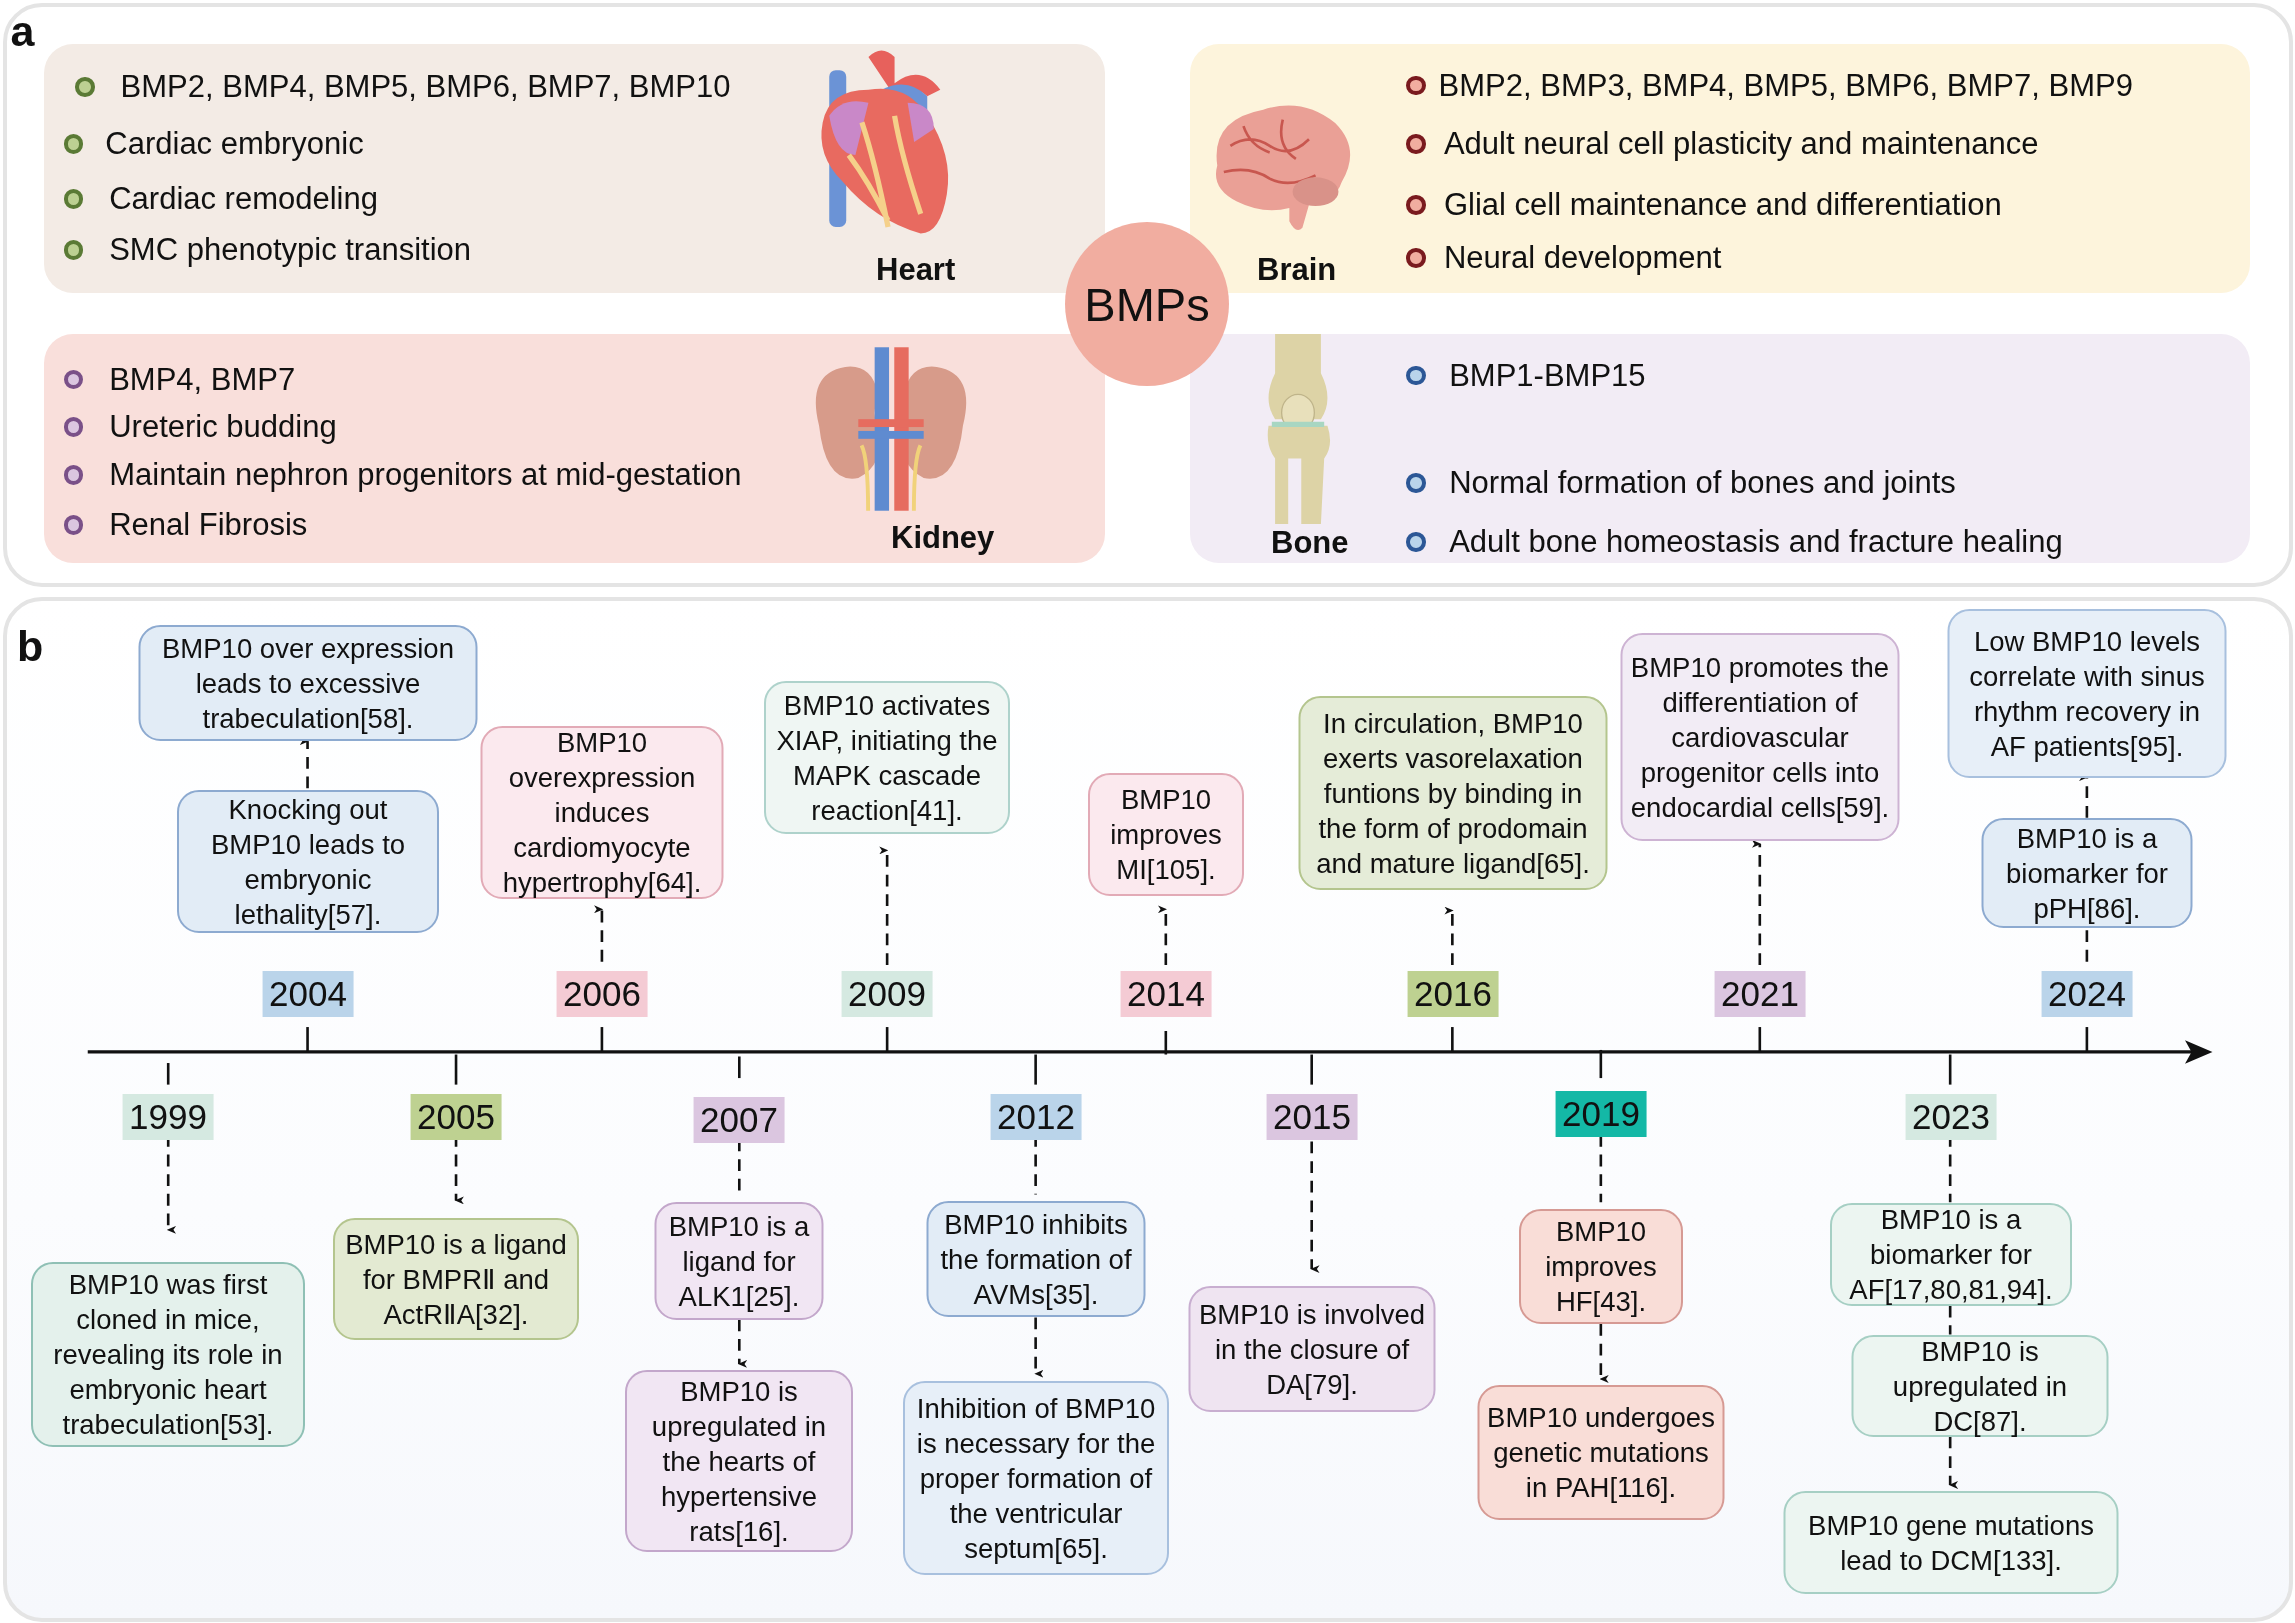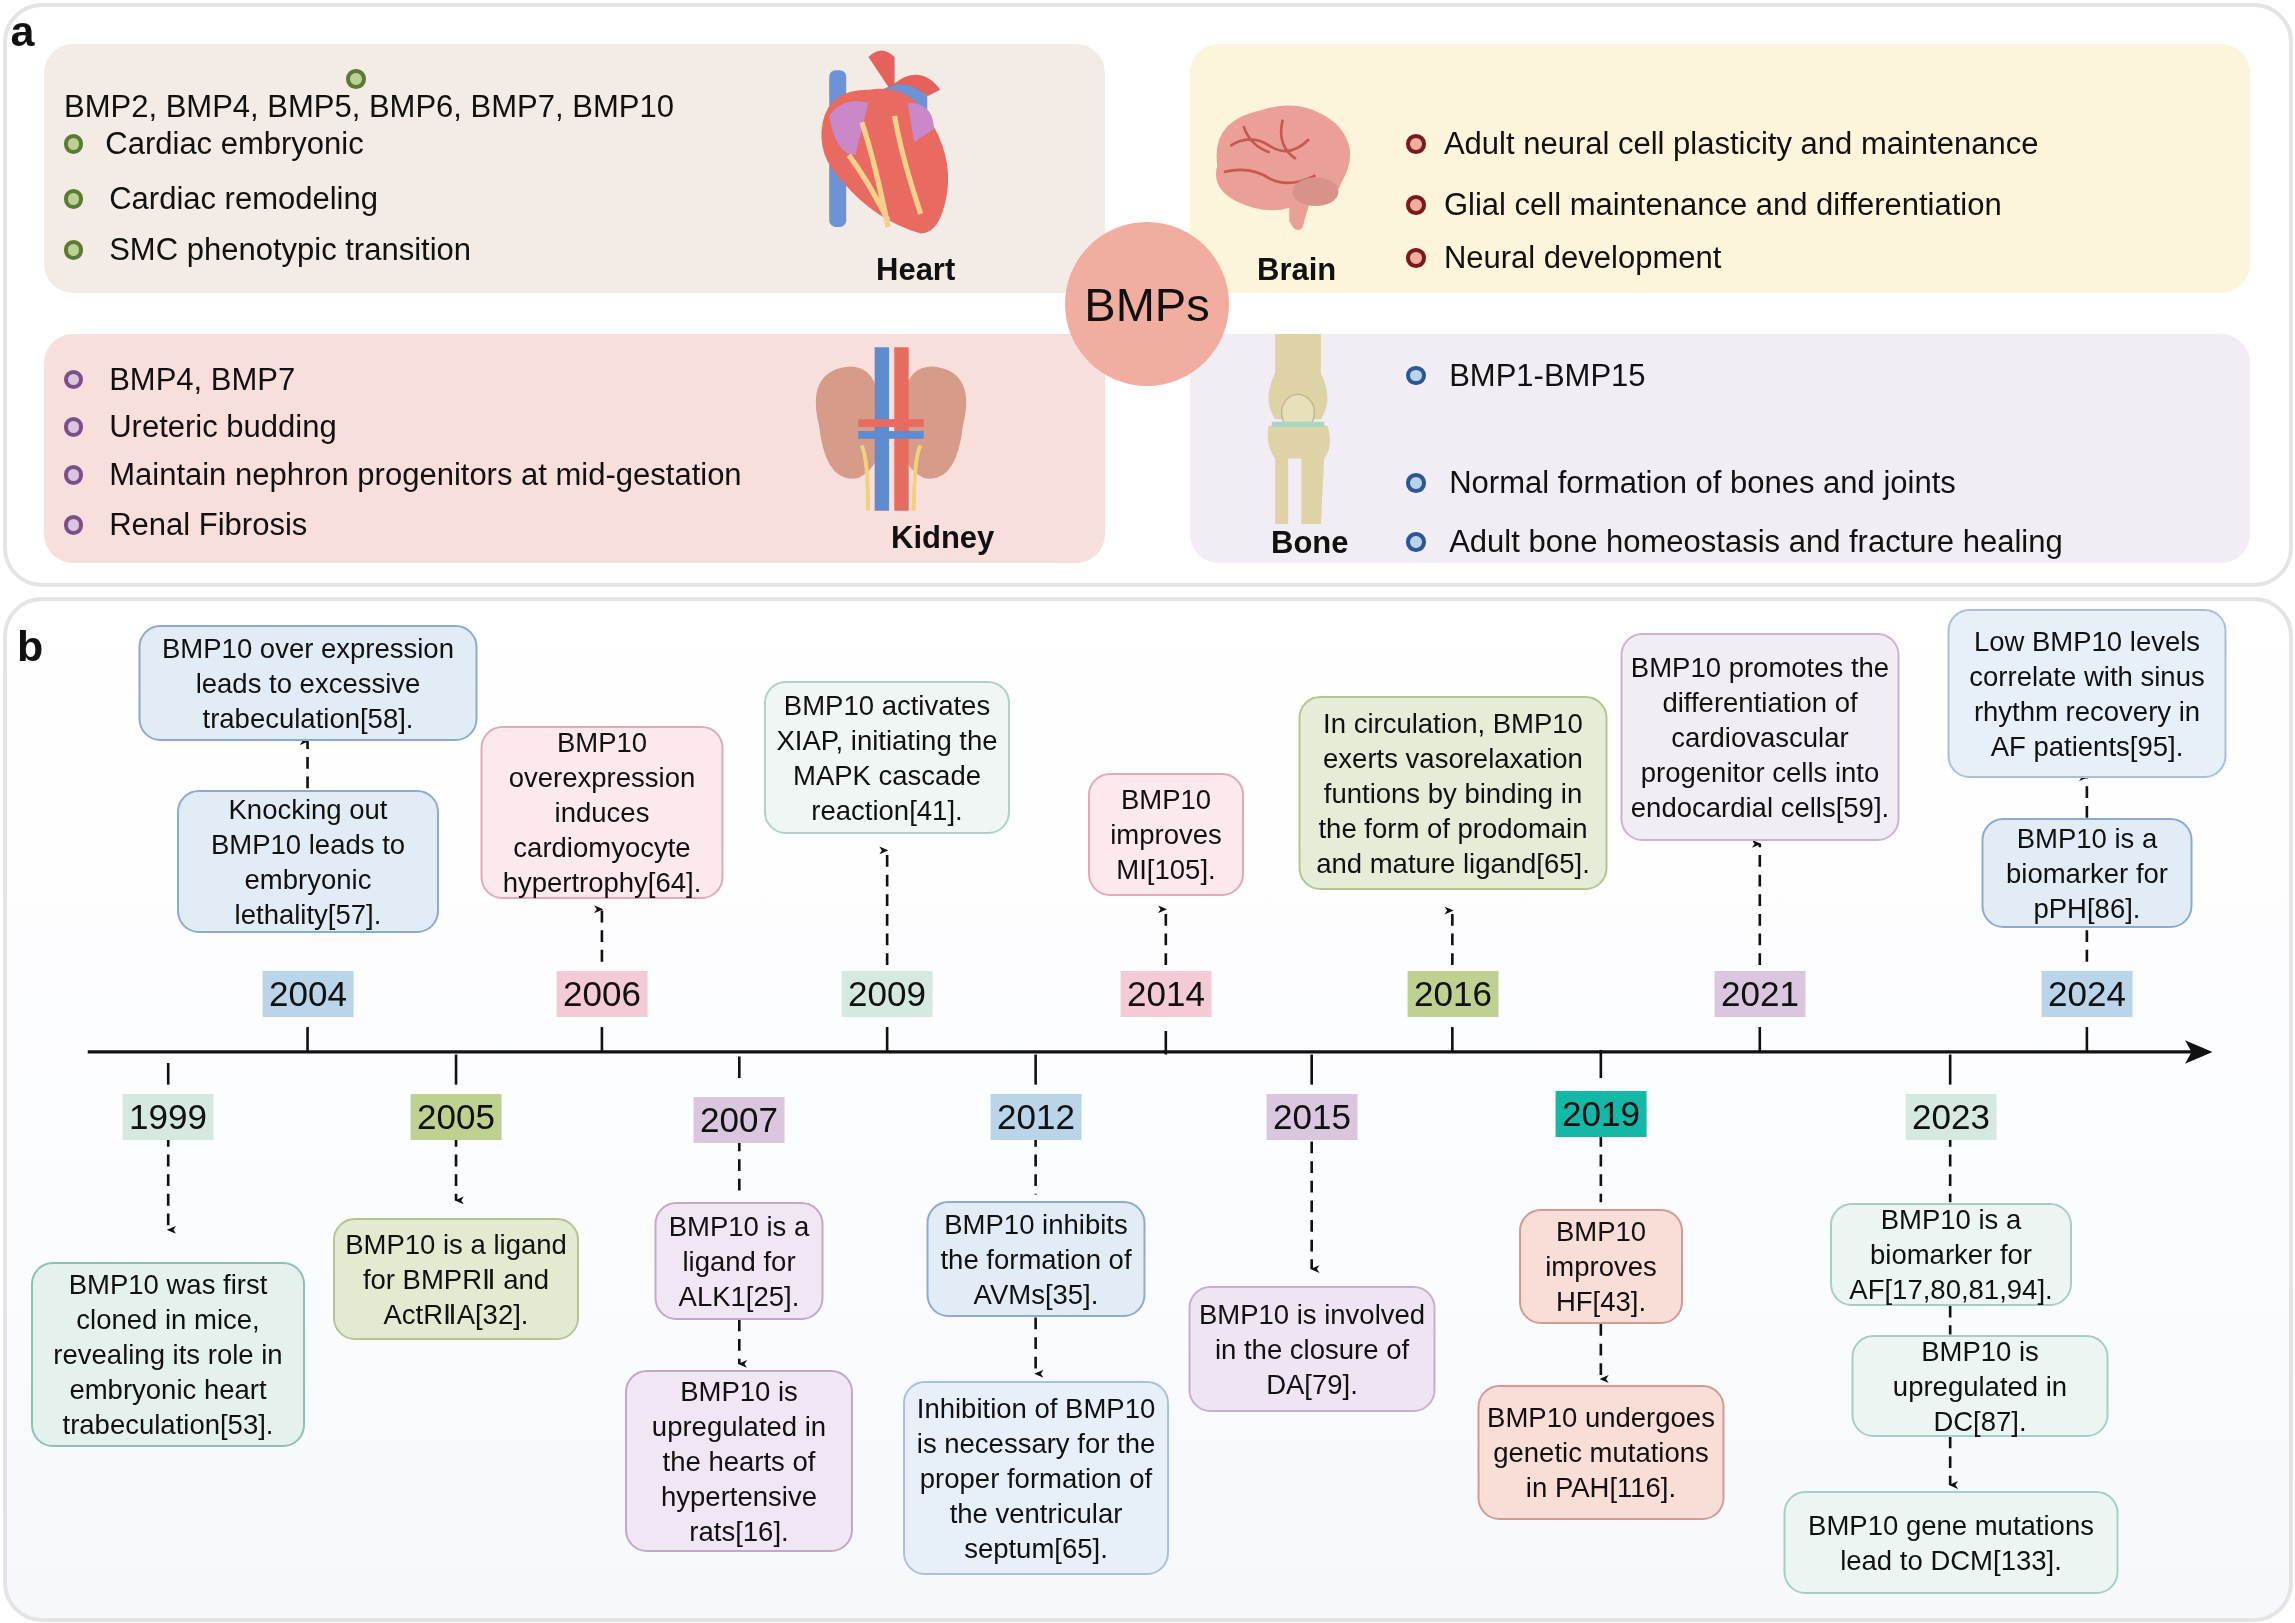--- a/index.html
+++ b/index.html
@@ -18,21 +18,21 @@
   .event span { display:block; }
   svg.overlay { position:absolute; left:0; top:0; pointer-events:none; }
 </style>
 </head>
 <body>
 
 <div class="panel" style="left:2.6px;top:2.6px;width:2290px;height:584px;"></div>
 <div class="panel-letter" style="left:10.5px;top:6.5px;">a</div>
 
 <div class="card" id="card-heart" style="left: 44px; top: 44px; width: 1061px; height: 249px; background: rgb(243, 235, 229);">
-  <div class="item" style="left:20px;top:25px;flex-direction:column;">
+  <div class="item" style="left:31px;top:25px;">
       <span class="bullet" style="background: rgb(188, 208, 146); border-color: rgb(90, 122, 53);"></span>
       <span>BMP2, BMP4, BMP5, BMP6, BMP7, BMP10</span>
     </div>
   <div class="item" style="left:19.6px;top:82px;">
       <span class="bullet" style="background: rgb(188, 208, 146); border-color: rgb(90, 122, 53);"></span>
       <span style="margin-left:-3.9px">Cardiac embryonic</span>
     </div>
   <div class="item" style="left:19.6px;top:137px;">
       <span class="bullet" style="background: rgb(188, 208, 146); border-color: rgb(90, 122, 53);"></span>
       <span>Cardiac remodeling</span>
@@ -53,20 +53,24 @@
   <div class="organ-label" style="left:832px;top:208px;">Heart</div>
 </div>
 
 <div class="card" id="card-brain" style="left: 1190px; top: 44px; width: 1060px; height: 249px; background: rgb(253, 244, 220);">
   <svg class="organ-art" style="left:14.4px;top:56px;" width="151" height="131" viewBox="0 0 230 200">
     <path d="M20 100 q-10 -70 70 -85 q60 -20 110 20 q40 40 10 90 q-10 30 -50 35 l-10 35 q-10 10 -20 -10 l0 -20 q-40 10 -80 -10 q-40 -20 -30 -55z" fill="#eaa096"></path>
     <path d="M40 70 q30 -20 60 0 q30 20 60 -10 M30 110 q40 -10 70 10 q30 15 70 -5 M60 40 q10 30 40 40 M120 30 q-10 40 20 60" stroke="#c8574f" stroke-width="4" fill="none"></path>
     <ellipse cx="170" cy="140" rx="35" ry="22" fill="#d99289"></ellipse>
   </svg>
   <div class="organ-label" style="left:67px;top:208px;">Brain</div>
+  <div class="item" style="left:216px;top:23.6px;">
+      <span class="bullet" style="margin-right: 13px; background: rgb(241, 173, 160); border-color: rgb(122, 26, 30);"></span>
+      <span>BMP2, BMP3, BMP4, BMP5, BMP6, BMP7, BMP9</span>
+    </div>
   <div class="item" style="left:216px;top:82px;">
       <span class="bullet" style="margin-right: 18.3px; background: rgb(241, 173, 160); border-color: rgb(122, 26, 30);"></span>
       <span>Adult neural cell plasticity and maintenance</span>
     </div>
   <div class="item" style="left:216px;top:143px;">
       <span class="bullet" style="margin-right: 18.3px; background: rgb(241, 173, 160); border-color: rgb(122, 26, 30);"></span>
       <span>Glial cell maintenance and differentiation</span>
     </div>
   <div class="item" style="left:216px;top:196px;">
       <span class="bullet" style="margin-right: 18.3px; background: rgb(241, 173, 160); border-color: rgb(122, 26, 30);"></span>

